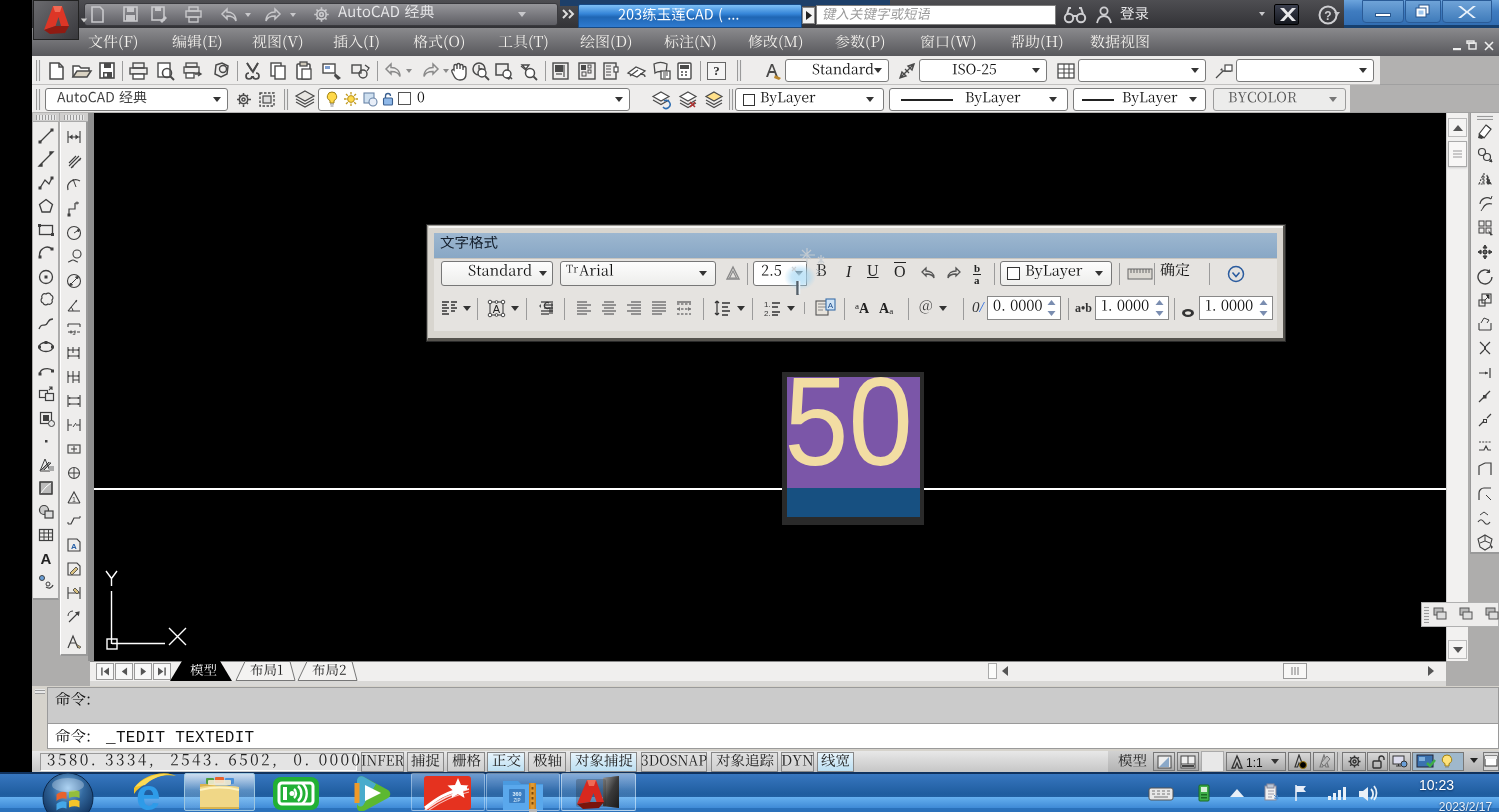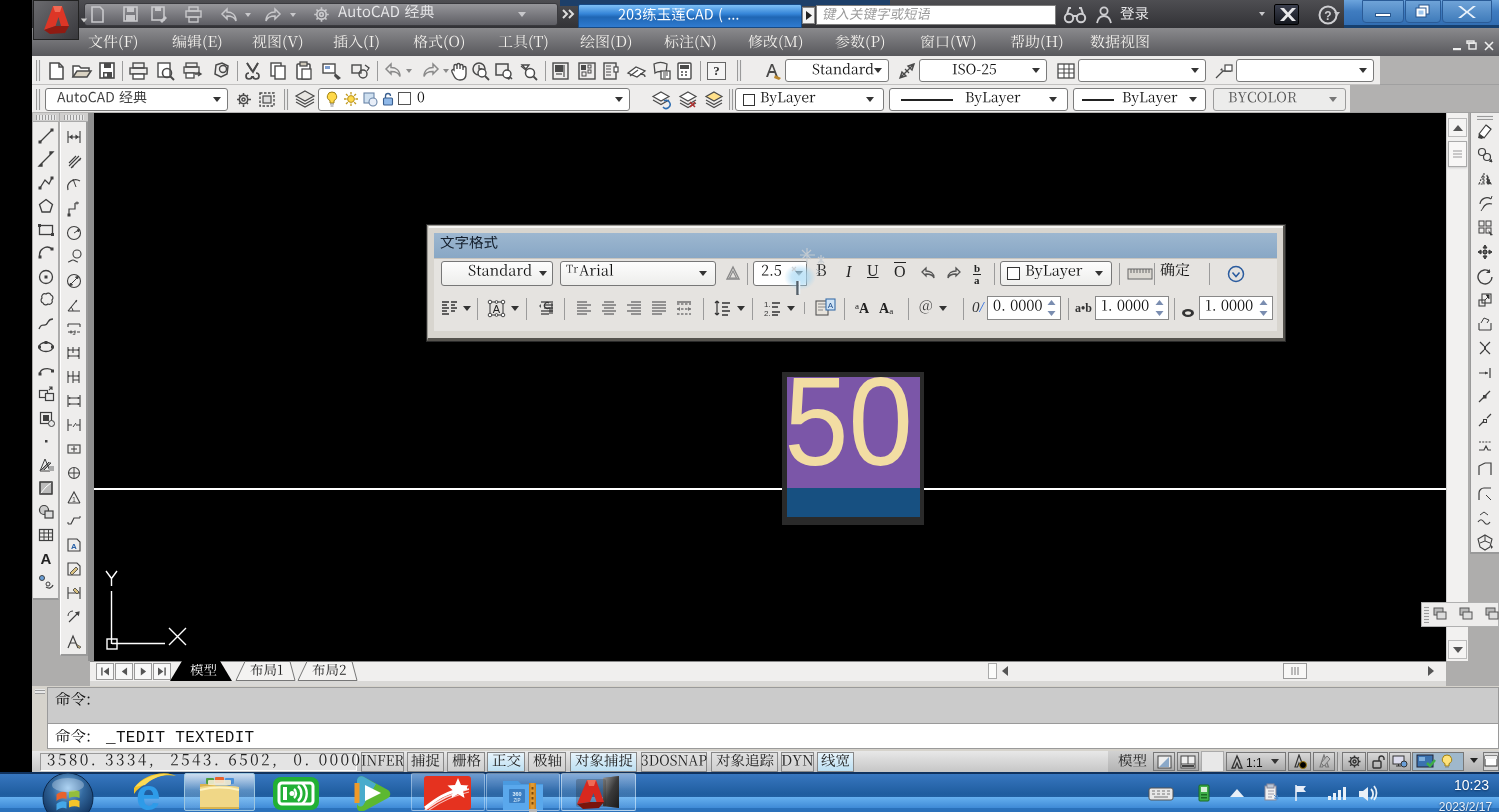--- a/index.html
+++ b/index.html
@@ -1710,13 +1710,13 @@
 <div class="a" style="left:1326px;top:784px"><svg width="22" height="18" viewBox="0 0 22 18">
       <rect x="2" y="12" width="3" height="4" fill="#e8f0f8"></rect>
       <rect x="7" y="9" width="3" height="7" fill="#e8f0f8"></rect>
       <rect x="12" y="6" width="3" height="10" fill="#e8f0f8"></rect>
       <rect x="17" y="3" width="3" height="13" fill="#e8f0f8"></rect>
     </svg></div>
 <div class="a" style="left:1356px;top:783px"><svg width="24" height="20" viewBox="0 0 24 20">
       <path d="M3 8v6h4l5 4V4L7 8z" fill="#e8f0f8"></path>
       <path d="M15 6a7 7 0 0 1 0 10M18 3a11 11 0 0 1 0 14" stroke="#e8f0f8" stroke-width="1.8" fill="none"></path>
     </svg></div>
-<div class="a" style="left:1444px;top:777px;width:55px;text-align:center;color:#fff;font-size:14px;font-family:'Liberation Sans';text-shadow:0 1px 2px #0a3060">10:23</div>
+<div class="a" style="left:1409px;top:777px;width:55px;text-align:center;color:#fff;font-size:14px;font-family:'Liberation Sans';text-shadow:0 1px 2px #0a3060">10:23</div>
 <div class="a" style="left:1432px;top:800px;width:67px;text-align:center;color:#eaf2fa;font-size:12px;font-family:'Liberation Sans';text-shadow:0 1px 2px #0a3060">2023/2/17</div>
 </body></html>

